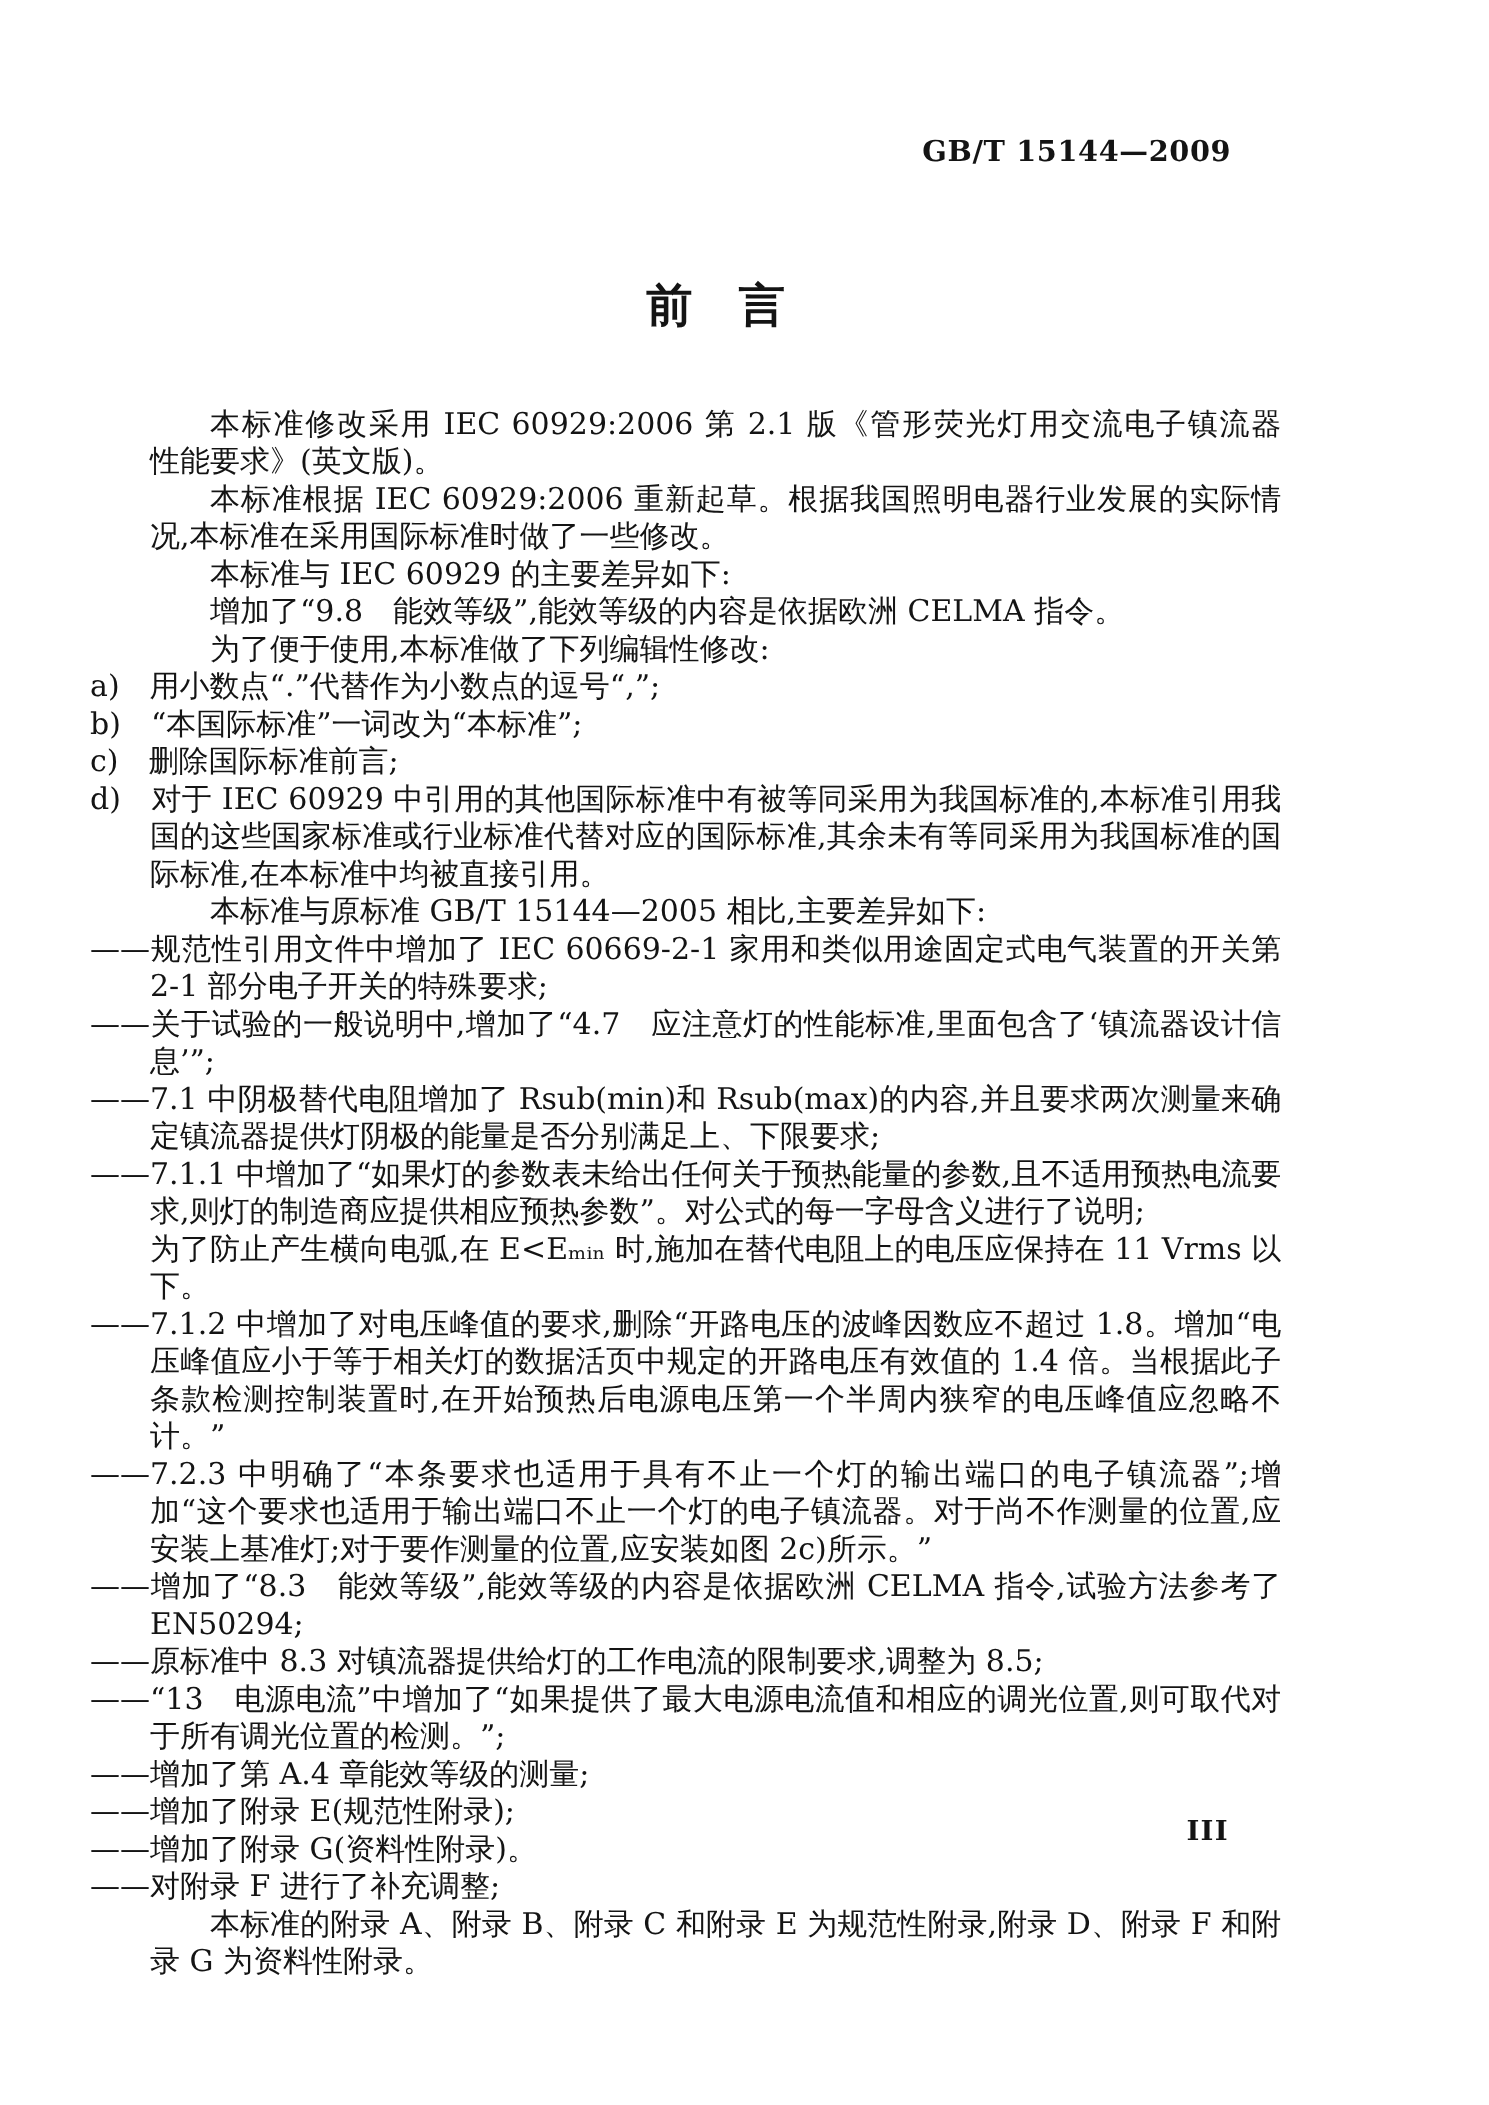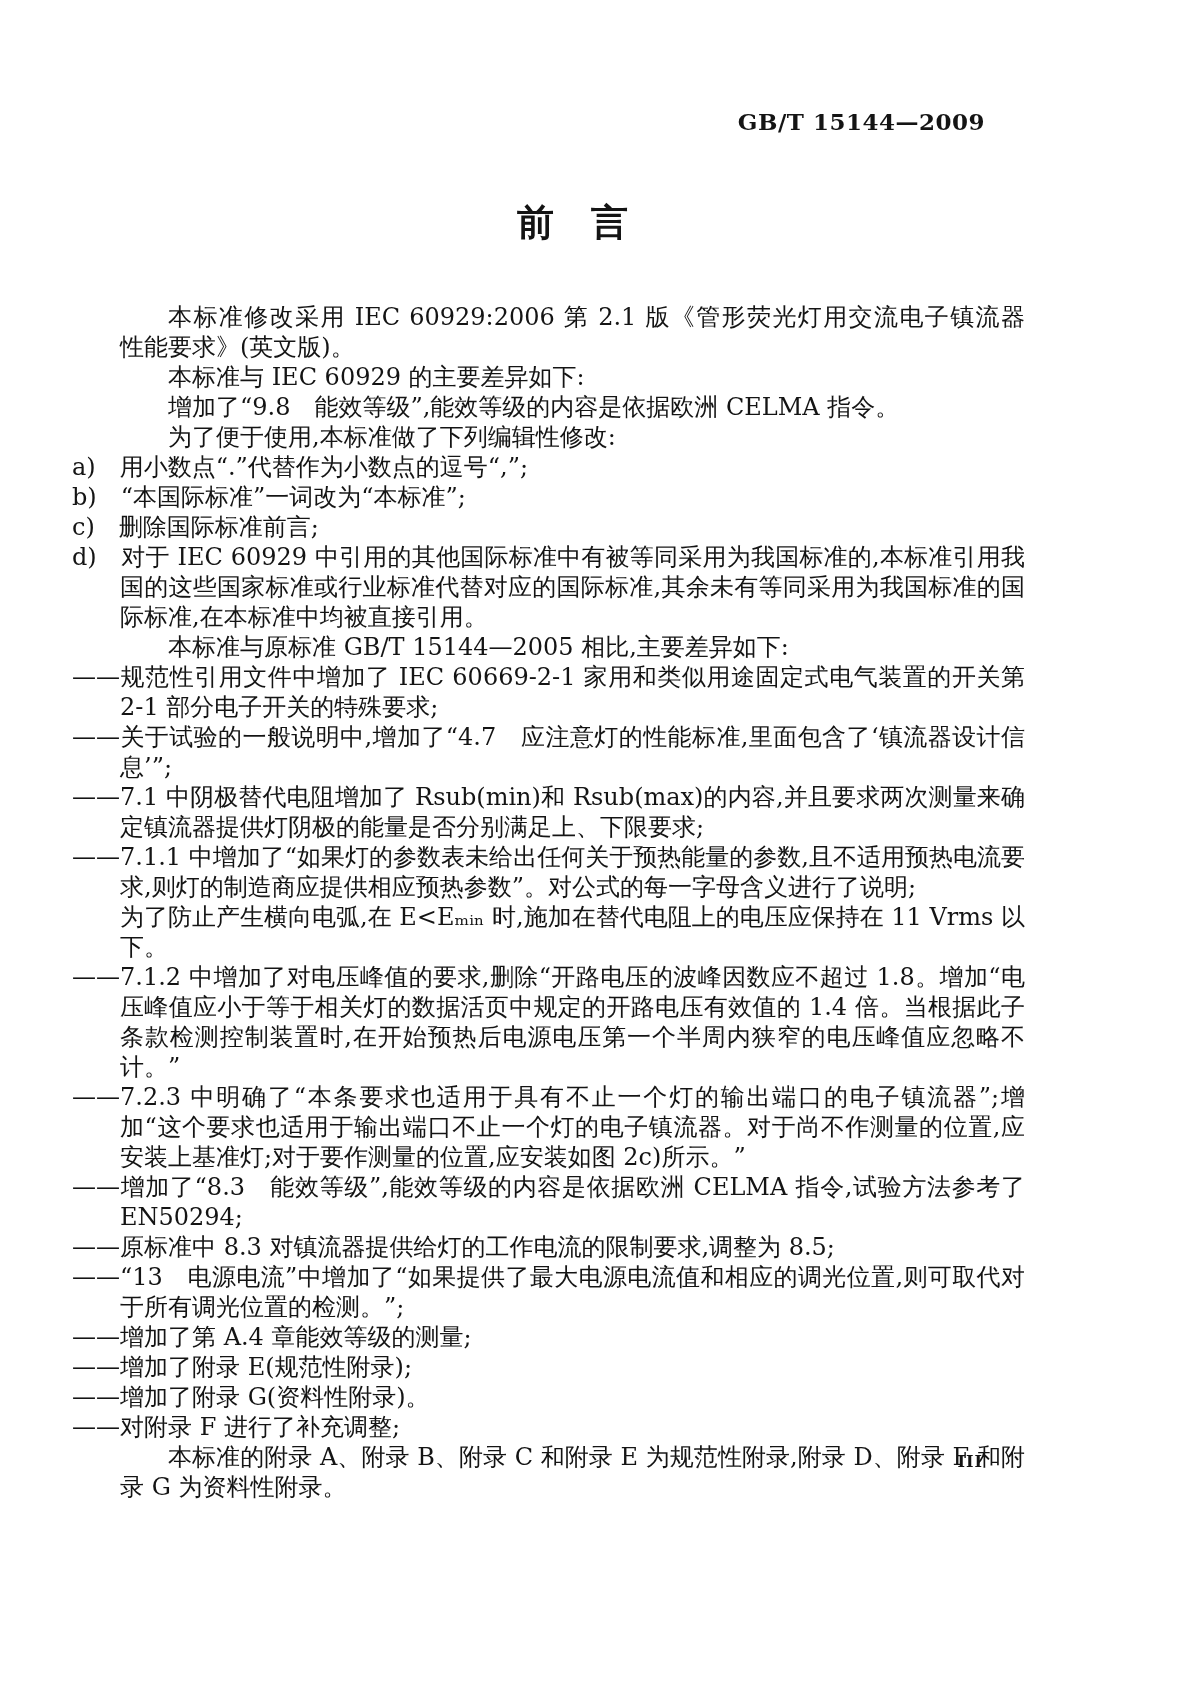--- a/index.html
+++ b/index.html
@@ -29,21 +29,21 @@
     font-size: 23px;
     letter-spacing: 0.5px;
     padding-right: 40px;
     line-height: 28px;
   }
   .page-title {
     text-align: center;
     font-weight: bold;
     font-size: 37px;
     line-height: 48px;
-    margin-top: 62px;
+    margin-top: 84px;
   }
   .body-text {
     margin-top: 56px;
     font-size: 24px;
     line-height: 30px;
     text-align: justify;
   }
   .body-text p {
     margin: 0;
     padding: 0;
@@ -55,36 +55,37 @@
     margin-left: 4em;
     text-indent: -2em;
   }
   .p-cont {
     margin-left: 4em;
   }
   .page-number {
     position: absolute;
     top: 1452px;
     right: 208px;
-    font-size: 16px;
+    font-size: 22px;
     font-weight: bold;
     letter-spacing: 1px;
   }
 </style>
 </head>
 <body>
 
 <div class="page">
 
   <div class="doc-number">GB/T 15144—2009</div>
 
   <div class="page-title">前　言</div>
 
   <div class="body-text">
     <p class="p-indent">本标准修改采用 IEC 60929:2006 第 2.1 版《管形荧光灯用交流电子镇流器　性能要求》(英文版)。</p>
+    <p class="p-indent">本标准根据 IEC 60929:2006 重新起草。根据我国照明电器行业发展的实际情况,本标准在采用国际标准时做了一些修改。</p>
     <p class="p-indent">本标准与 IEC 60929 的主要差异如下:</p>
     <p class="p-indent">增加了“9.8　能效等级”,能效等级的内容是依据欧洲 CELMA 指令。</p>
     <p class="p-indent">为了便于使用,本标准做了下列编辑性修改:</p>
     <p class="p-hang">a)　用小数点“.”代替作为小数点的逗号“,”;</p>
     <p class="p-hang">b)　“本国际标准”一词改为“本标准”;</p>
     <p class="p-hang">c)　删除国际标准前言;</p>
     <p class="p-hang">d)　对于 IEC 60929 中引用的其他国际标准中有被等同采用为我国标准的,本标准引用我国的这些国家标准或行业标准代替对应的国际标准,其余未有等同采用为我国标准的国际标准,在本标准中均被直接引用。</p>
     <p class="p-indent">本标准与原标准 GB/T 15144—2005 相比,主要差异如下:</p>
     <p class="p-hang">——规范性引用文件中增加了 IEC 60669-2-1 家用和类似用途固定式电气装置的开关第 2-1 部分电子开关的特殊要求;</p>
     <p class="p-hang">——关于试验的一般说明中,增加了“4.7　应注意灯的性能标准,里面包含了‘镇流器设计信息’”;</p>

